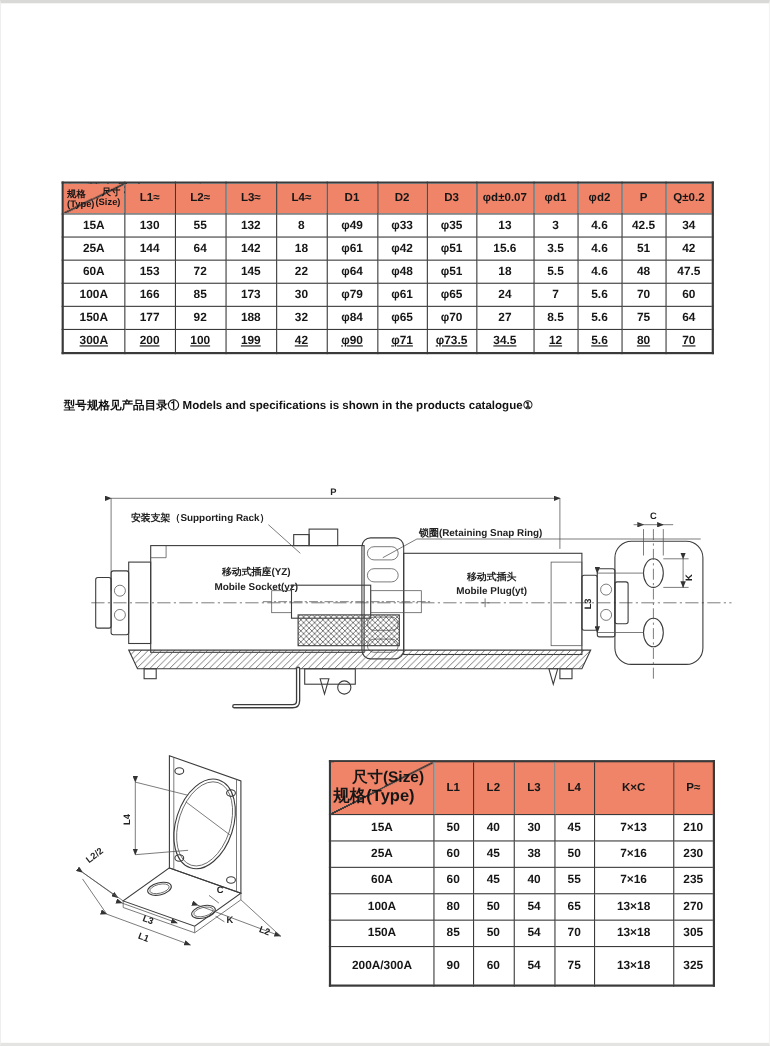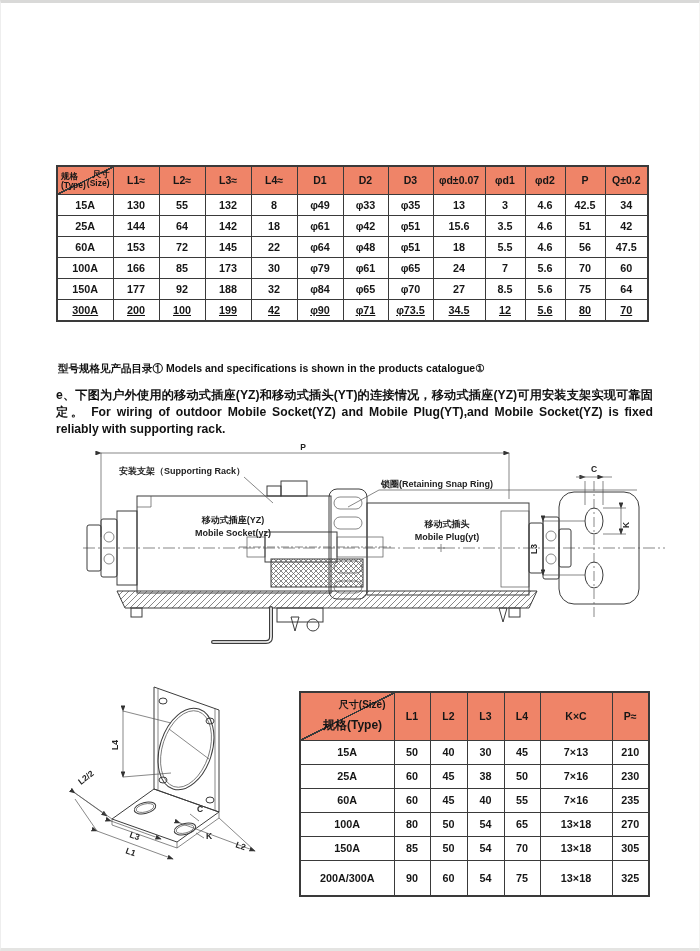--- a/index.html
+++ b/index.html
@@ -27,22 +27,22 @@
   #table2 td{height:23px;font-size:10.8px;}
 
   .corner{position:relative;
     background:
       linear-gradient(to bottom right,
         rgba(0,0,0,0) calc(50% - 0.8px), #3a3a3a calc(50% - 0.8px),
         #3a3a3a calc(50% + 0.8px), rgba(0,0,0,0) calc(50% + 0.8px)),
       #ef8468;}
   .corner .tr{position:absolute;top:3px;right:3px;text-align:right;font-size:8.5px;line-height:1.1;}
   .corner .bl{position:absolute;bottom:3px;left:3px;text-align:left;font-size:8.5px;line-height:1.1;}
-  #table2 .corner .tr{font-size:10px;top:6px;right:8px;}
-  #table2 .corner .bl{font-size:12px;bottom:7px;left:22px;}
+  #table2 .corner .tr{font-size:14px;top:6px;right:8px;}
+  #table2 .corner .bl{font-size:15px;bottom:7px;left:2px;}
 
   svg text{font-family:"Liberation Sans",sans-serif;fill:#222;}
   .dwg{stroke:#3c3c3c;fill:none;stroke-width:1;}
   .thin{stroke:#555;stroke-width:.7;}
   .lbl{font-size:9px;font-weight:bold;}
   .dim{font-size:8.5px;font-weight:bold;}
 </style>
 </head>
 <body>
 
@@ -128,21 +128,21 @@
           <td>153</td>
           <td>72</td>
           <td>145</td>
           <td>22</td>
           <td>φ64</td>
           <td>φ48</td>
           <td>φ51</td>
           <td>18</td>
           <td>5.5</td>
           <td>4.6</td>
-          <td>56</td>
+          <td>48</td>
           <td>47.5</td>
         </tr>
         <tr style="height: 21px;">
           <td>100A</td>
           <td>166</td>
           <td>85</td>
           <td>173</td>
           <td>30</td>
           <td>φ79</td>
           <td>φ61</td>
@@ -181,21 +181,20 @@
           <td>12</td>
           <td>5.6</td>
           <td>80</td>
           <td>70</td>
         </tr>
       </tbody>
   </table>
 
   <div class="abs note" style="left:57px;top:359px;">型号规格见产品目录① Models and specifications is shown in the products catalogue①</div>
 
-  <div class="abs para" style="left:55px;top:384px;width:597px;">e、下图为户外使用的移动式插座(YZ)和移动式插头(YT)的连接情况，移动式插座(YZ)可用安装支架实现可靠固定。 For wiring of outdoor Mobile Socket(YZ) and Mobile Plug(YT),and Mobile Socket(YZ) is fixed reliably with supporting rack.</div>
 
   <svg class="abs" style="left:80px;top:438px;" width="590" height="216" viewBox="0 0 590 216">
     <defs>
       <pattern id="hx" width="6" height="6" patternUnits="userSpaceOnUse">
         <path d="M0,6 L6,0 M-1,1 L1,-1 M5,7 L7,5" class="thin"></path>
       </pattern>
       <pattern id="xh" width="5" height="5" patternUnits="userSpaceOnUse">
         <path d="M0,5 L5,0 M0,0 L5,5" class="thin"></path>
       </pattern>
       <marker id="ar" markerWidth="9" markerHeight="7" refX="8" refY="3.5" orient="auto">

